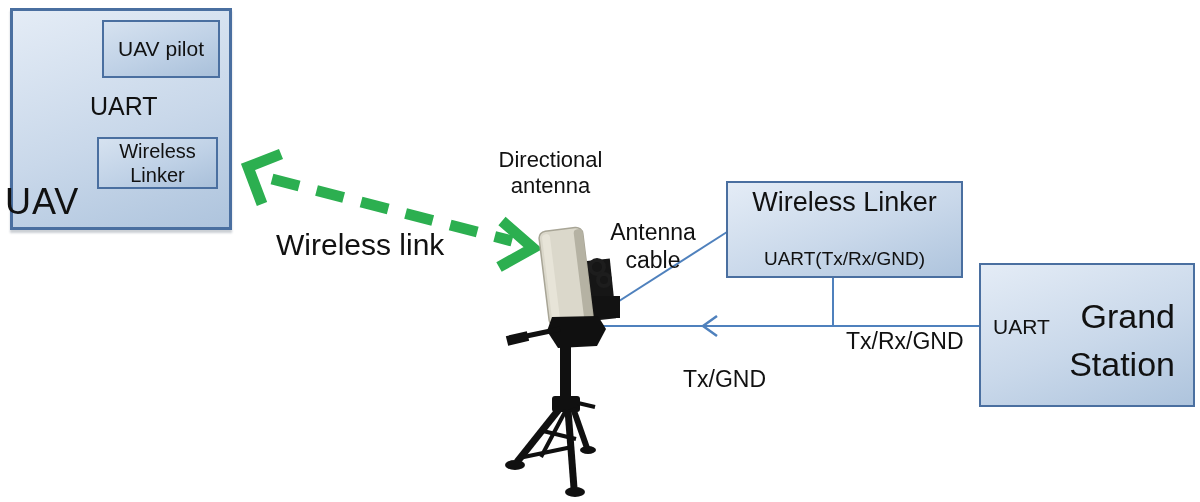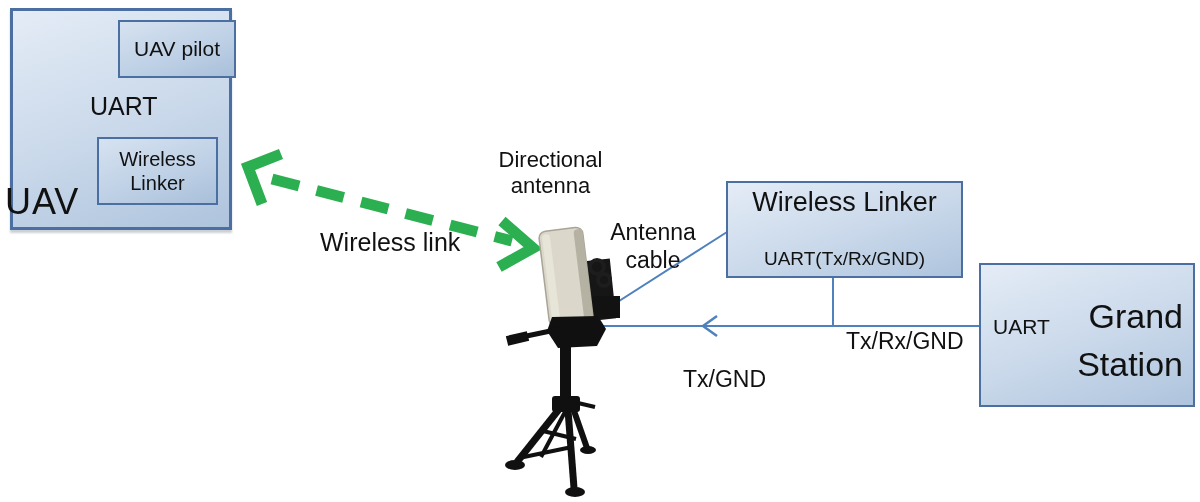--- a/index.html
+++ b/index.html
@@ -9,44 +9,44 @@
   }
   #diagram-svg{position:absolute;left:0;top:0;width:1200px;height:502px;}
   .box{
     position:absolute;box-sizing:border-box;
     border:2px solid #4a6fa0;
     background:linear-gradient(160deg,#e4ecf6 0%,#c9d8ea 55%,#aec4dd 100%);
   }
   .label{position:absolute;white-space:pre-line;}
   #uav-box{left:10px;top:8px;width:222px;height:222px;border-width:3px;
     box-shadow:0 3px 2px rgba(110,120,135,.35);}
-  #uav-pilot-box{left:118px;top:20px;width:118px;height:58px;
+  #uav-pilot-box{left:102px;top:20px;width:118px;height:58px;
     display:flex;align-items:center;justify-content:center;font-size:21px;
     background:linear-gradient(160deg,#d6e2f0 0%,#bfd1e6 55%,#a9c0da 100%);}
   #uav-uart-label{left:90px;top:92px;font-size:25px;}
-  #uav-linker-box{left:97px;top:137px;width:121px;height:68px;
+  #uav-linker-box{left:97px;top:137px;width:121px;height:52px;
     display:flex;align-items:center;justify-content:center;text-align:center;
     font-size:20px;line-height:1.2;
     background:linear-gradient(160deg,#d6e2f0 0%,#bfd1e6 55%,#a9c0da 100%);}
   #uav-label{left:5px;top:181px;font-size:36px;letter-spacing:1px;}
-  #wireless-link-label{left:276px;top:228px;font-size:25px;margin-left:44px;}
+  #wireless-link-label{left:276px;top:228px;font-size:30px;}
   #directional-antenna-label{left:468px;top:147px;width:165px;text-align:center;
     font-size:22px;line-height:1.18;}
   #antenna-cable-label{left:598px;top:219px;width:110px;text-align:center;
     font-size:23px;line-height:1.2;}
   #ground-linker-box{left:726px;top:181px;width:237px;height:97px;
     display:flex;flex-direction:column;justify-content:space-between;
     padding:5px 6px 6px 6px;text-align:center;}
   #ground-linker-box .title{font-size:27px;line-height:1.1;}
   #ground-linker-box .uart{font-size:19px;}
   #ground-station-box{left:979px;top:263px;width:216px;height:144px;
     display:flex;flex-direction:row;align-items:center;}
   #ground-station-box .uart{font-size:21px;margin-left:12px;margin-top:-16px;}
   #ground-station-box .title{flex:1;text-align:right;font-size:34px;
-    line-height:1.4;padding-right:10px;margin-top:12px;}
+    line-height:1.4;padding-right:18px;margin-top:12px;}
   #tx-gnd-label{left:683px;top:334px;font-size:23px;margin-top:32px;}
   #tx-rx-gnd-label{left:846px;top:328px;font-size:23px;}
 </style>
 </head>
 <body>
 
 <div id="canvas">
 
   <svg id="diagram-svg" viewBox="0 0 1200 502" xmlns="http://www.w3.org/2000/svg">
 

